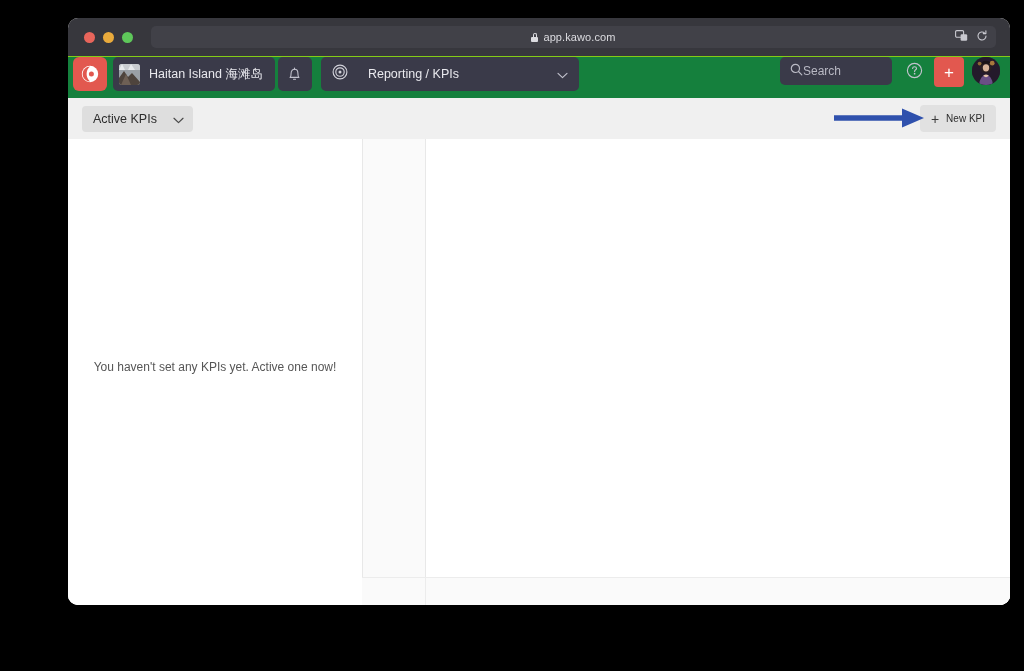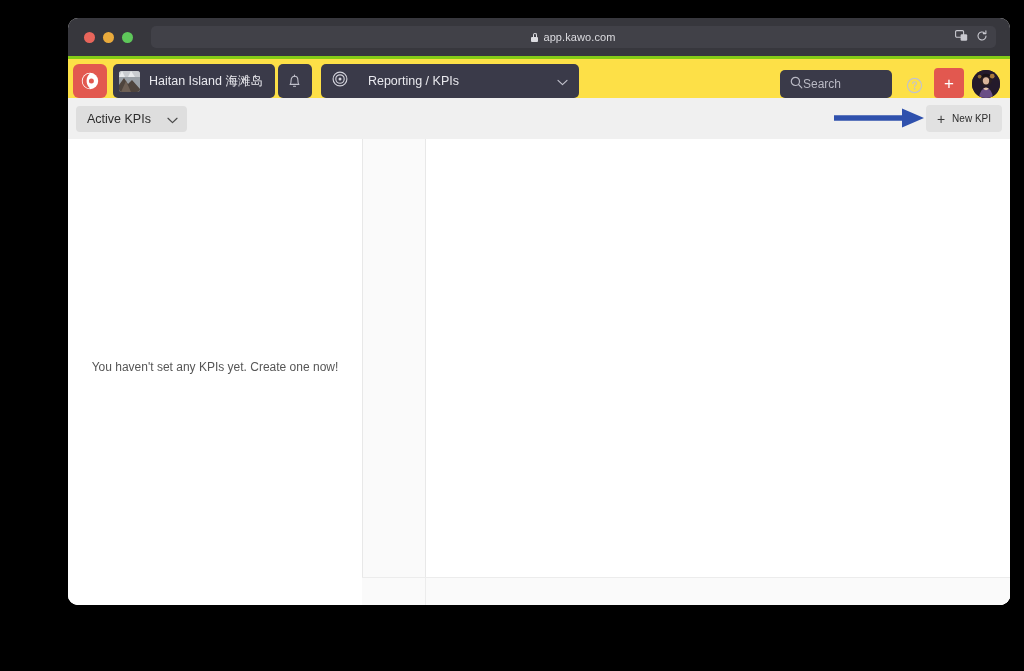--- a/index.html
+++ b/index.html
@@ -114,24 +114,24 @@
     height: 22px;
     display: flex;
     align-items: center;
     gap: 8px;
     color: #c9c9d0;
   }
 
   
   #app-header {
     height: 42px;
-    background: #fde047;
-    border-top: 3px solid #84cc16;
-    display: flex;
-    align-items: flex-end;
+    background: #15803d;
+    border-top: 1px solid #84cc16;
+    display: flex;
+    align-items: flex-start;
     padding: 0 8px 0 0;
     box-sizing: border-box;
     position: relative;
   }
 
   #brand-logo {
     width: 34px;
     height: 34px;
     margin-left: 5px;
     border-radius: 6px;
@@ -256,21 +256,21 @@
     background: #2e2233;
   }
 
   
   #toolbar-row {
     position: relative;
     height: 41px;
     background: #f0f0f0;
     display: flex;
     align-items: center;
-    padding: 0 8px;
+    padding: 0 14px;
     box-sizing: border-box;
   }
 
   #kpi-filter {
     height: 26px;
     background: #dedede;
     border-radius: 4px;
     display: flex;
     align-items: center;
     gap: 16px;
@@ -532,21 +532,21 @@
 
       <div id="new-kpi-button">
         <span id="new-kpi-plus">+</span>
         <span id="new-kpi-label">New KPI</span>
       </div>
     </div>
 
     <div id="content-area">
 
       <div id="left-pane">
-        <div id="empty-state-text">You haven't set any KPIs yet. Create one now!</div>
+        <div id="empty-state-text">You haven't set any KPIs yet. Active one now!</div>
       </div>
 
       <div id="grid-pane">
         <div class="grid-col" id="grid-col-narrow"></div>
         <div class="grid-col" id="grid-col-wide"></div>
         <div id="grid-bottom-band"></div>
         <div id="grid-hrule"></div>
         <div id="grid-bottom-band-divider"></div>
       </div>
     </div>

